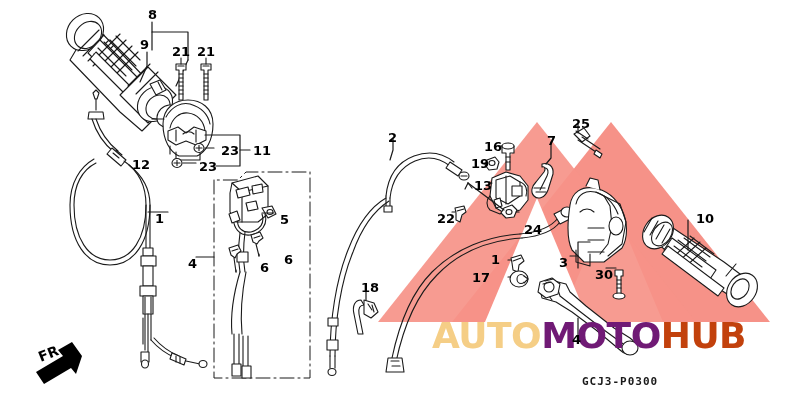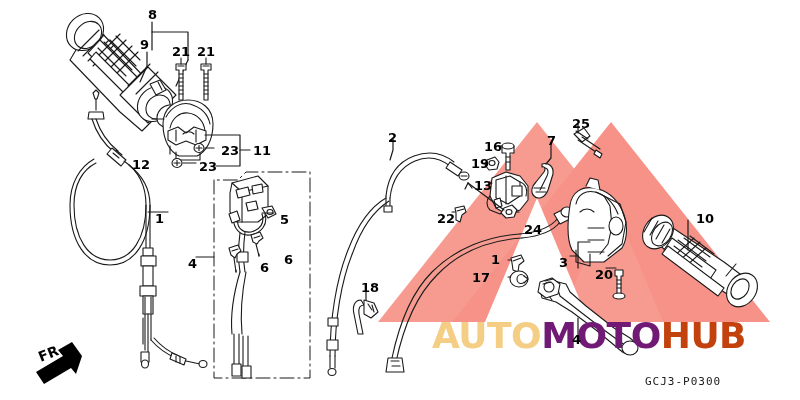--- a/index.html
+++ b/index.html
@@ -5,22 +5,22 @@
   html,body{margin:0;padding:0;background:#ffffff;}
   #page{position:relative;width:800px;height:400px;background:#fff;overflow:hidden;
         font-family:"Liberation Sans",sans-serif;}
   #art{position:absolute;left:0;top:0;width:800px;height:400px;}
   .wm{position:absolute;pointer-events:none;}
   #wm-logo{left:0;top:0;width:800px;height:400px;}
   #wm-text{left:432px;top:315px;width:340px;height:42px;
            font-family:"DejaVu Sans",sans-serif;font-weight:bold;font-size:36px;
            letter-spacing:-0.5px;line-height:42px;white-space:nowrap;}
   #wm-text span{display:inline;}
-  #partno{position:absolute;left:645px;top:375px;font-family:"DejaVu Sans Mono",monospace;
-          font-size:11px;font-weight:normal;letter-spacing:1px;color:#1a1a1a;white-space:nowrap;}
+  #partno{position:absolute;left:582px;top:375px;font-family:"DejaVu Sans Mono",monospace;
+          font-size:11px;font-weight:bold;letter-spacing:1px;color:#1a1a1a;white-space:nowrap;}
   .callout{position:absolute;font-family:"DejaVu Sans",sans-serif;font-weight:bold;
            font-size:13px;color:#000;line-height:13px;white-space:nowrap;}
   #fr-label{position:absolute;left:36px;top:350px;font-family:"DejaVu Sans",sans-serif;
             font-weight:bold;font-size:14px;color:#000;transform:rotate(-22deg);
             transform-origin:0 0;}
 </style>
 </head>
 <body>
 
 <div id="page">
@@ -442,18 +442,18 @@
       <div class="callout" style="left: 280px; top: 213px;">5</div>
       <div class="callout" style="left: 437px; top: 212px;">22</div>
       <div class="callout" style="left: 524px; top: 212px; margin-top: 11px;">24</div>
       <div class="callout" style="left: 683px; top: 212px; margin-left: 13px;">10</div>
       <div class="callout" style="left: 188px; top: 257px;">4</div>
       <div class="callout" style="left: 260px; top: 261px;">6</div>
       <div class="callout" style="left: 284px; top: 253px;">6</div>
       <div class="callout" style="left: 491px; top: 253px;">1</div>
       <div class="callout" style="left: 559px; top: 256px;">3</div>
       <div class="callout" style="left: 472px; top: 271px;">17</div>
-      <div class="callout" style="left: 595px; top: 268px;">20</div>
+      <div class="callout" style="left: 595px; top: 268px;">30</div>
       <div class="callout" style="left: 361px; top: 281px;">18</div>
       <div class="callout" style="left: 572px; top: 333px;">4</div>
     </div>
 
 </div>
 
 </body></html>

